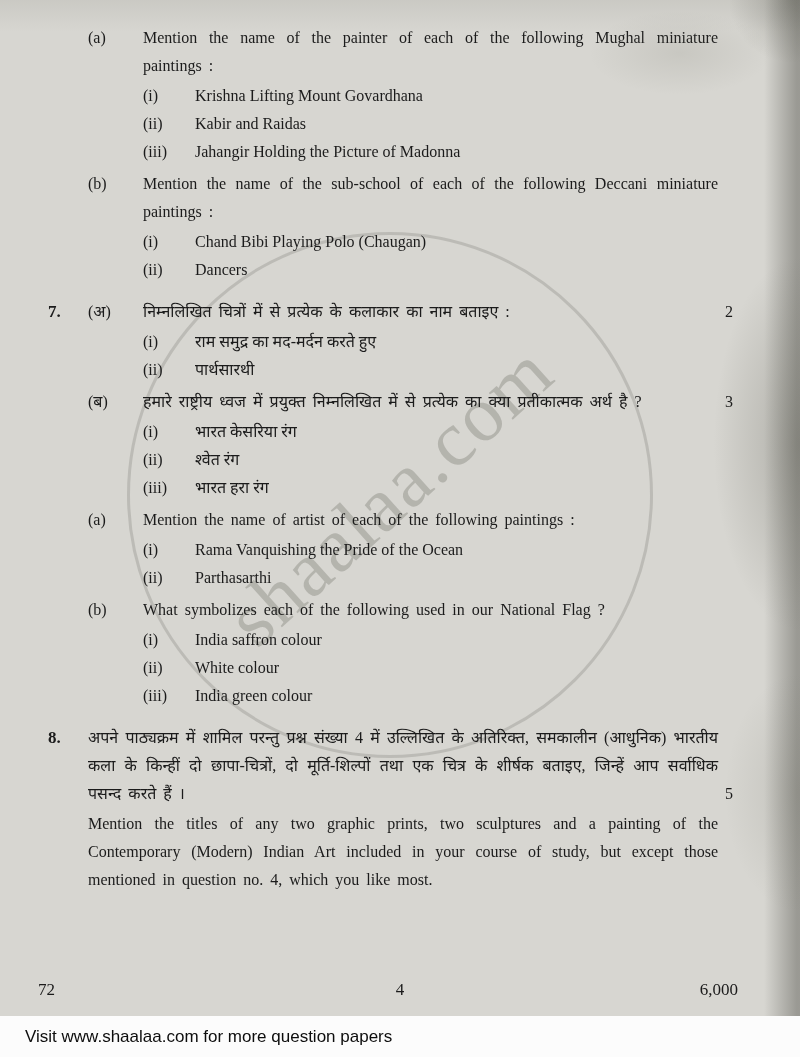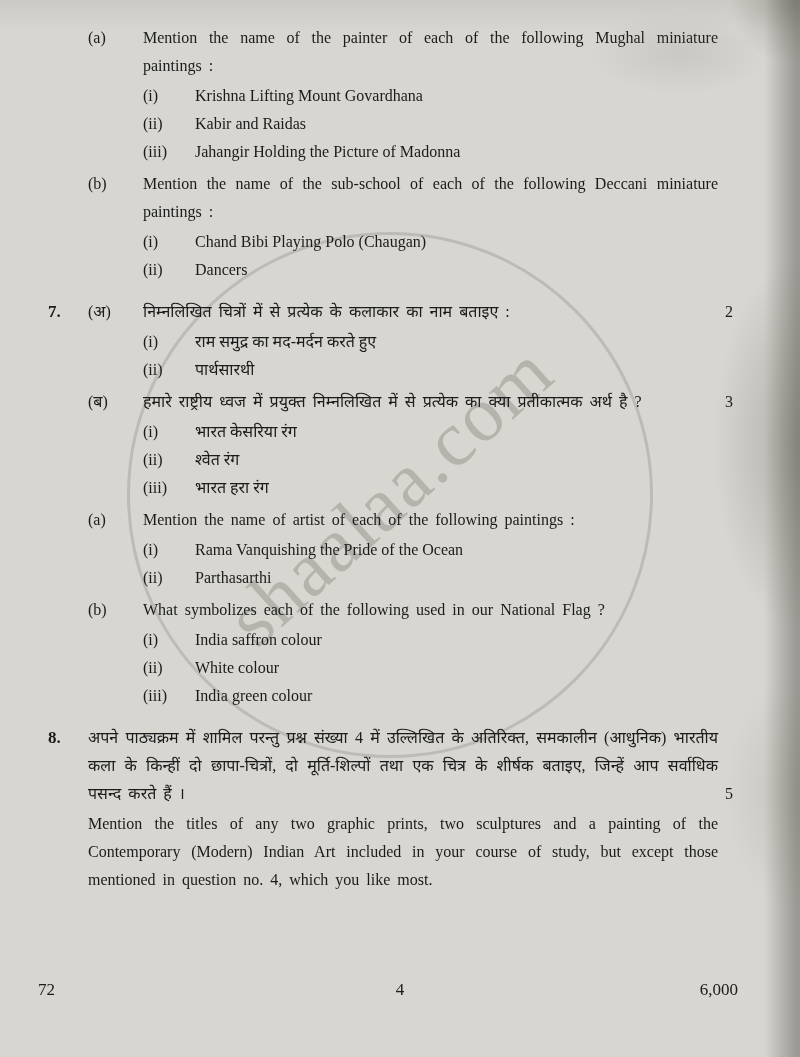--- a/index.html
+++ b/index.html
@@ -215,15 +215,18 @@
     </section>
 
   </div>
 
   <div class="pagefoot">
     <span class="fl">72</span>
     <span class="fc">4</span>
     <span class="fr">6,000</span>
   </div>
 
+  <div class="bottom-bar">
+    <span>Visit www.shaalaa.com for more question papers</span>
+  </div>
 
   <div class="scan-shading"></div>
 </div>
 
 </body></html>

